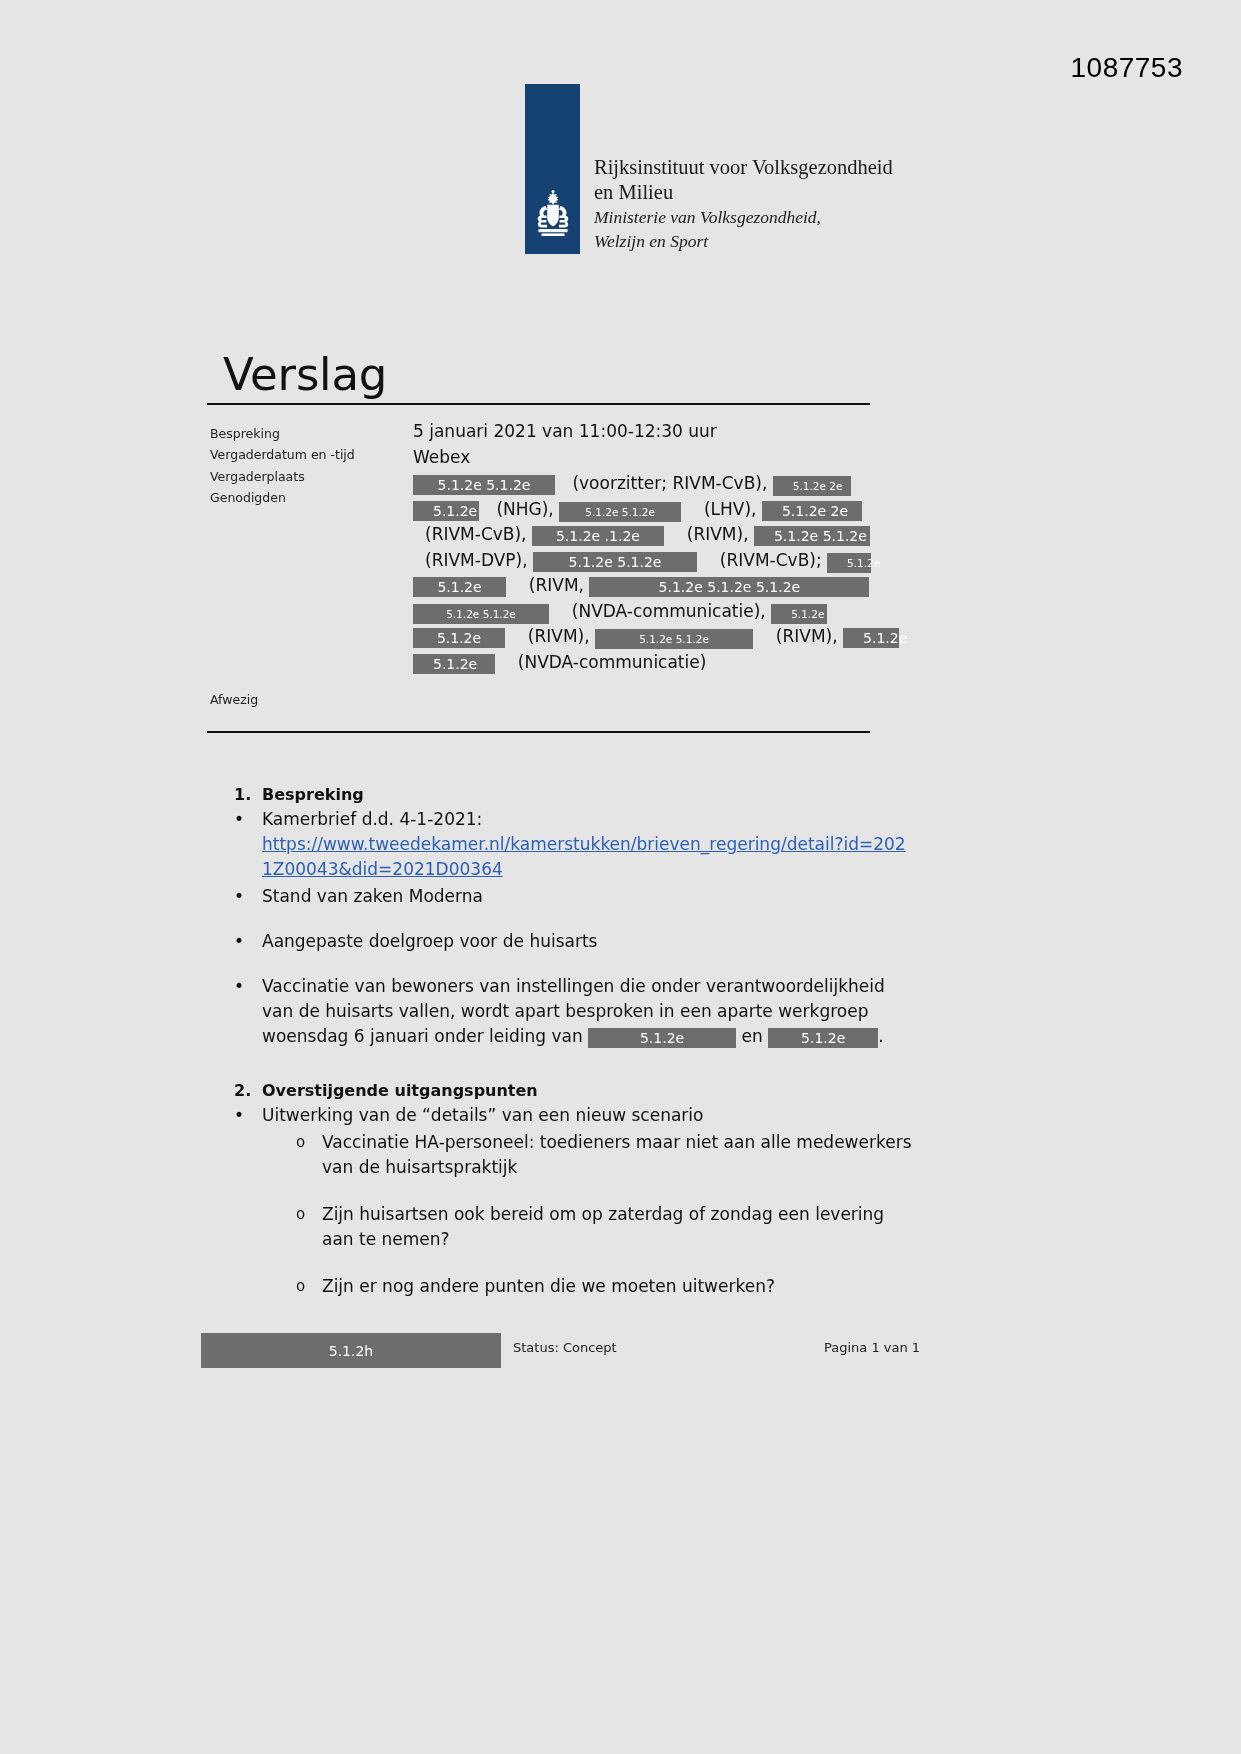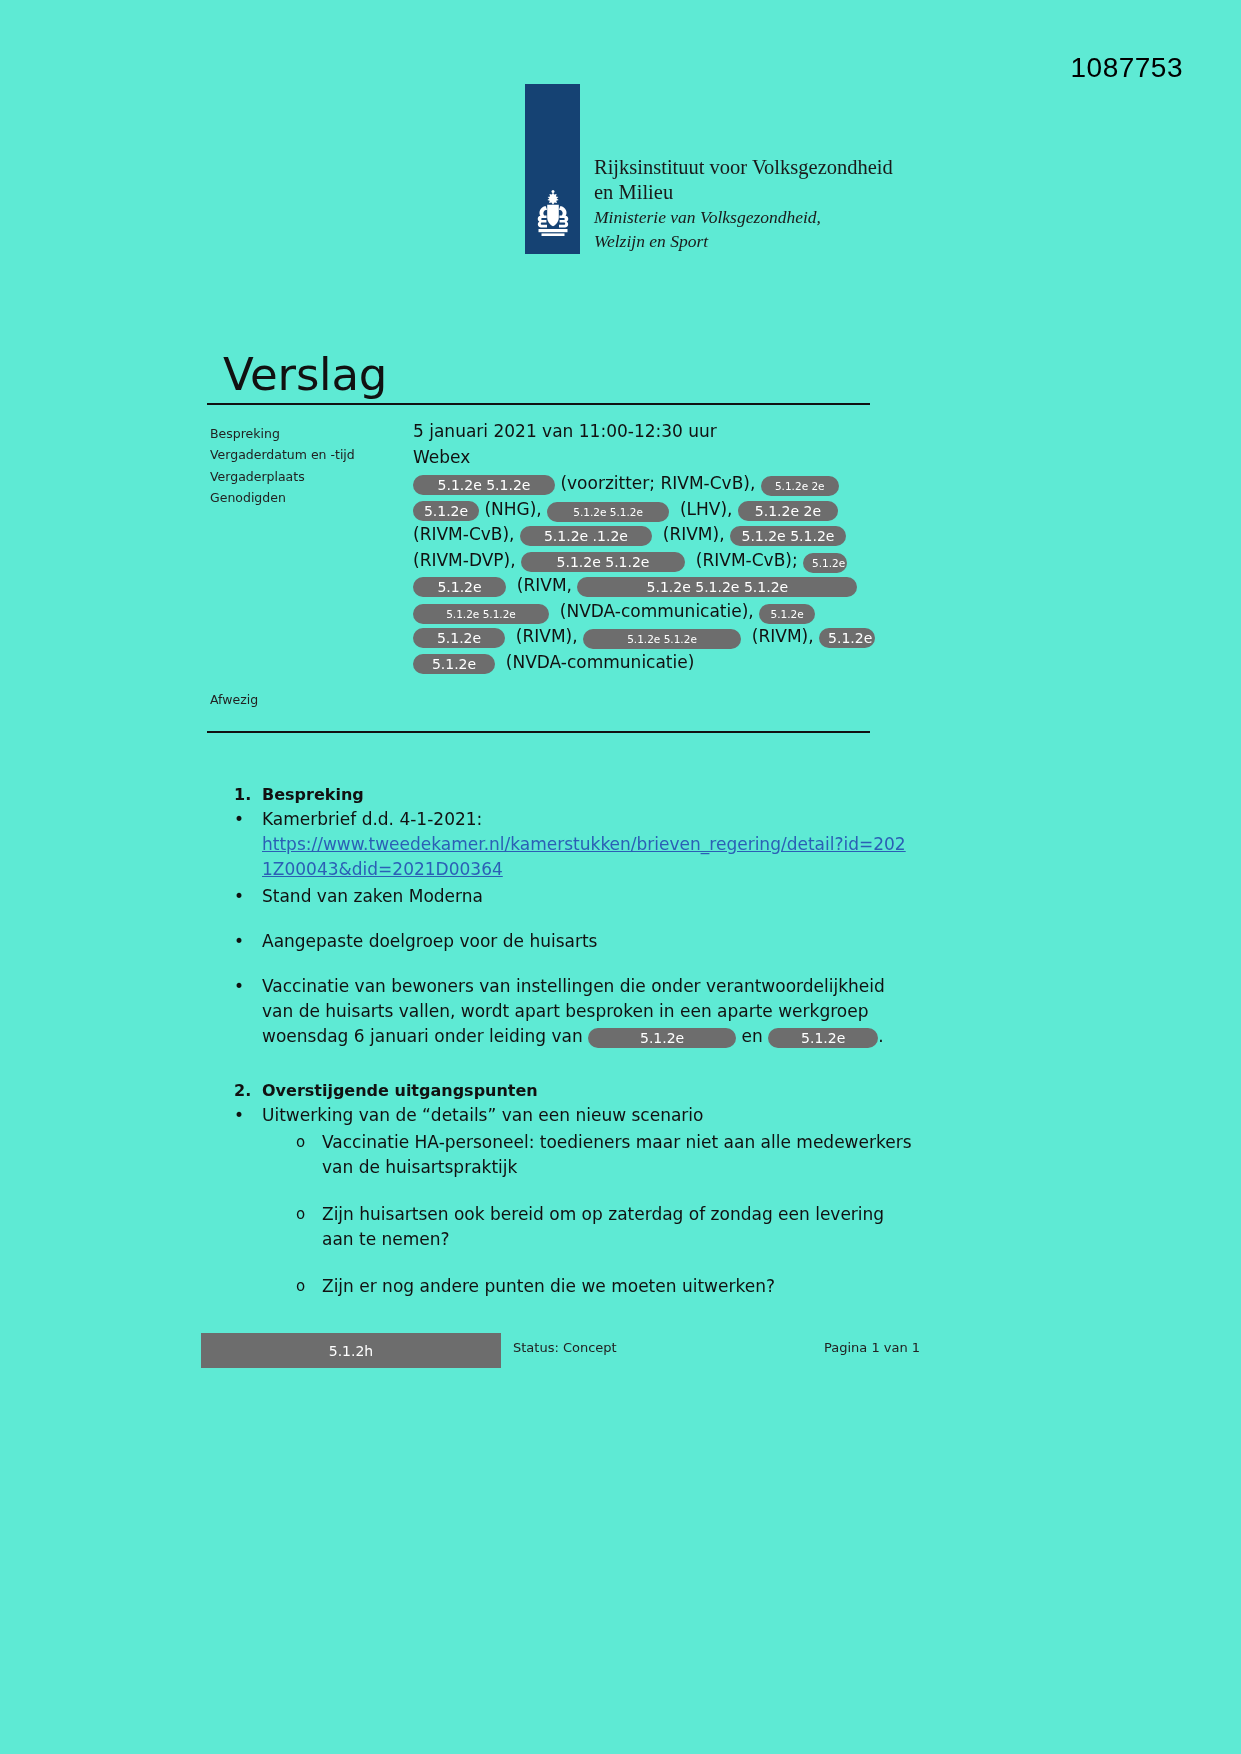--- a/index.html
+++ b/index.html
@@ -4,21 +4,21 @@
 <style>
   html, body {
     margin: 0;
     padding: 0;
     background: #fbfbfb;
   }
   .page {
     position: relative;
     width: 1241px;
     height: 1754px;
-    background: #5eead4;
+    background: #e5e5e5;
     overflow: hidden;
     font-family: "DejaVu Sans", sans-serif;
     color: #000;
   }
   
   .doc-number {
     position: absolute;
     top: 52px;
     right: 58px;
     font-family: "Liberation Sans", sans-serif;
@@ -134,29 +134,29 @@
   }
   .red {
     display: inline-block;
     background: #6d6d6d;
     color: #ffffff;
     font-family: "DejaVu Sans", sans-serif;
     font-size: 14px;
     text-align: center;
     vertical-align: baseline;
     line-height: 20px;
-    padding: 0 9px;
+    padding: 0 20px;
     box-sizing: border-box;
-    border-radius: 10px;
+    border-radius: 0;
     position: relative;
     top: 1px;
   }
   .red.sm { font-size: 10.5px; }
   .red.xs { font-size: 9px; }
-  .plain { white-space: pre; }
+  .plain { white-space: pre; padding-left: 12px; }
 
   
   .body {
     position: absolute;
     left: 234px;
     top: 785px;
     width: 680px;
     font-family: "DejaVu Sans", sans-serif;
     font-size: 17px;
     color: #111;

